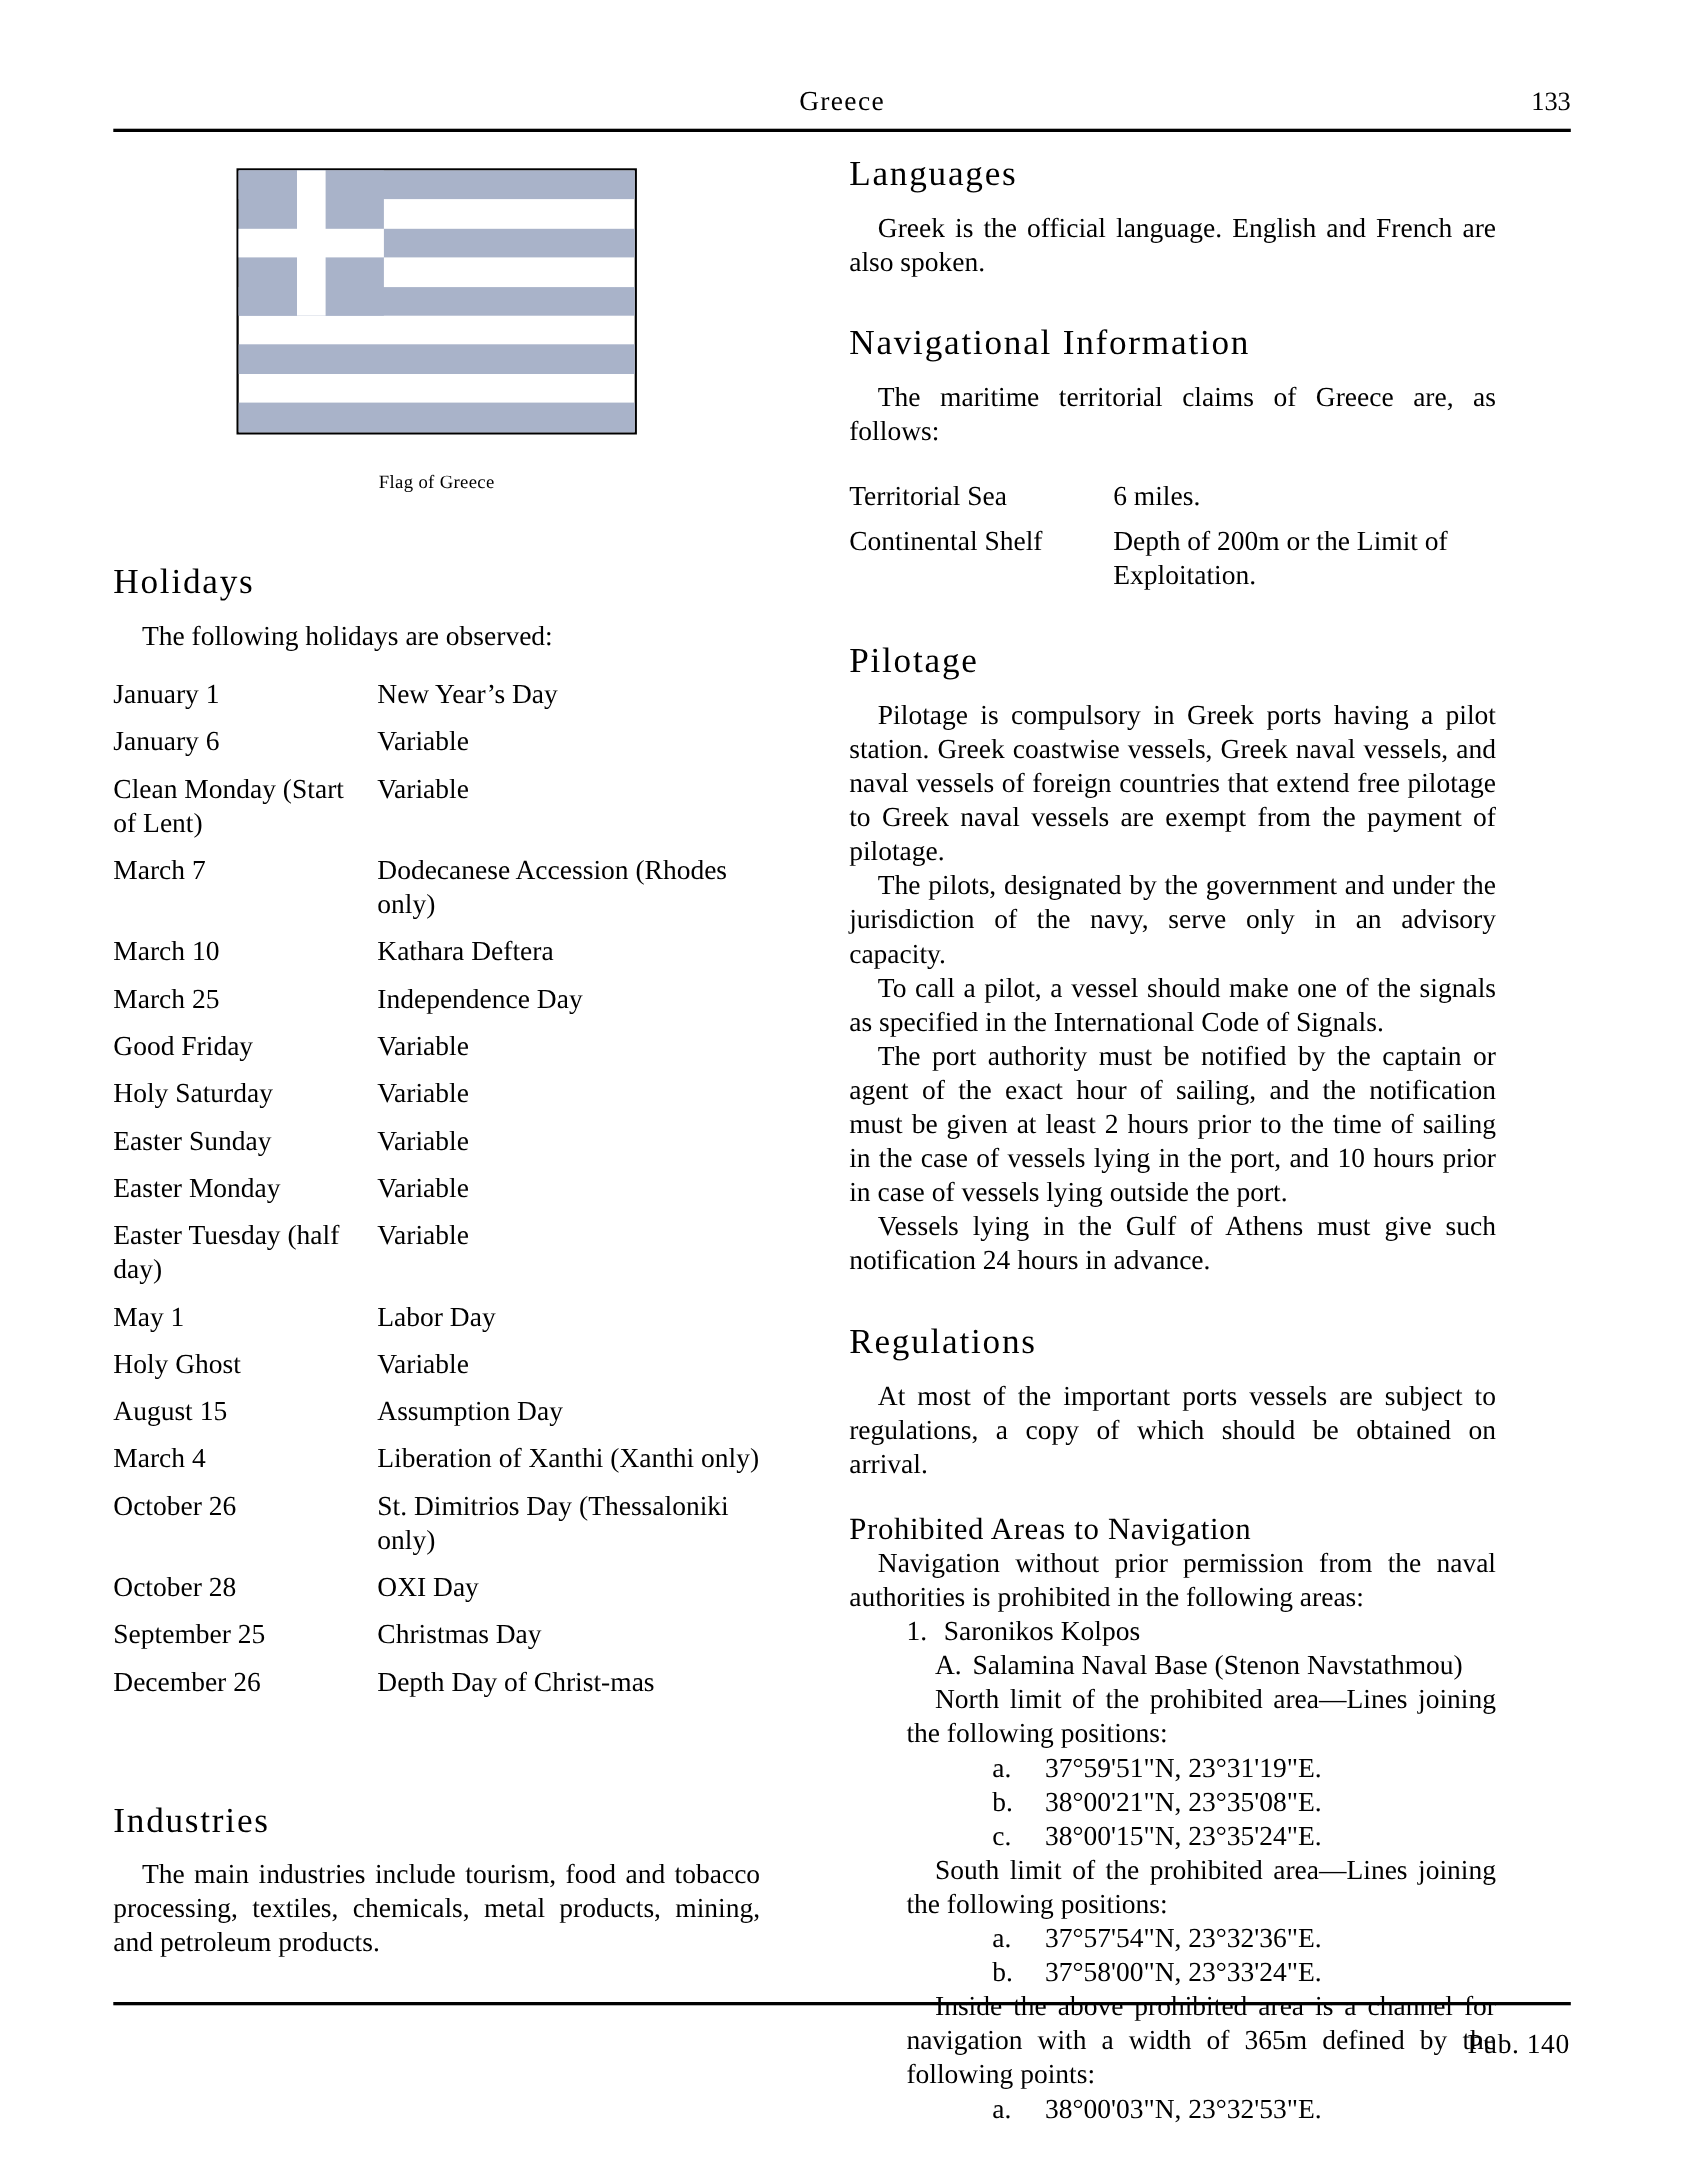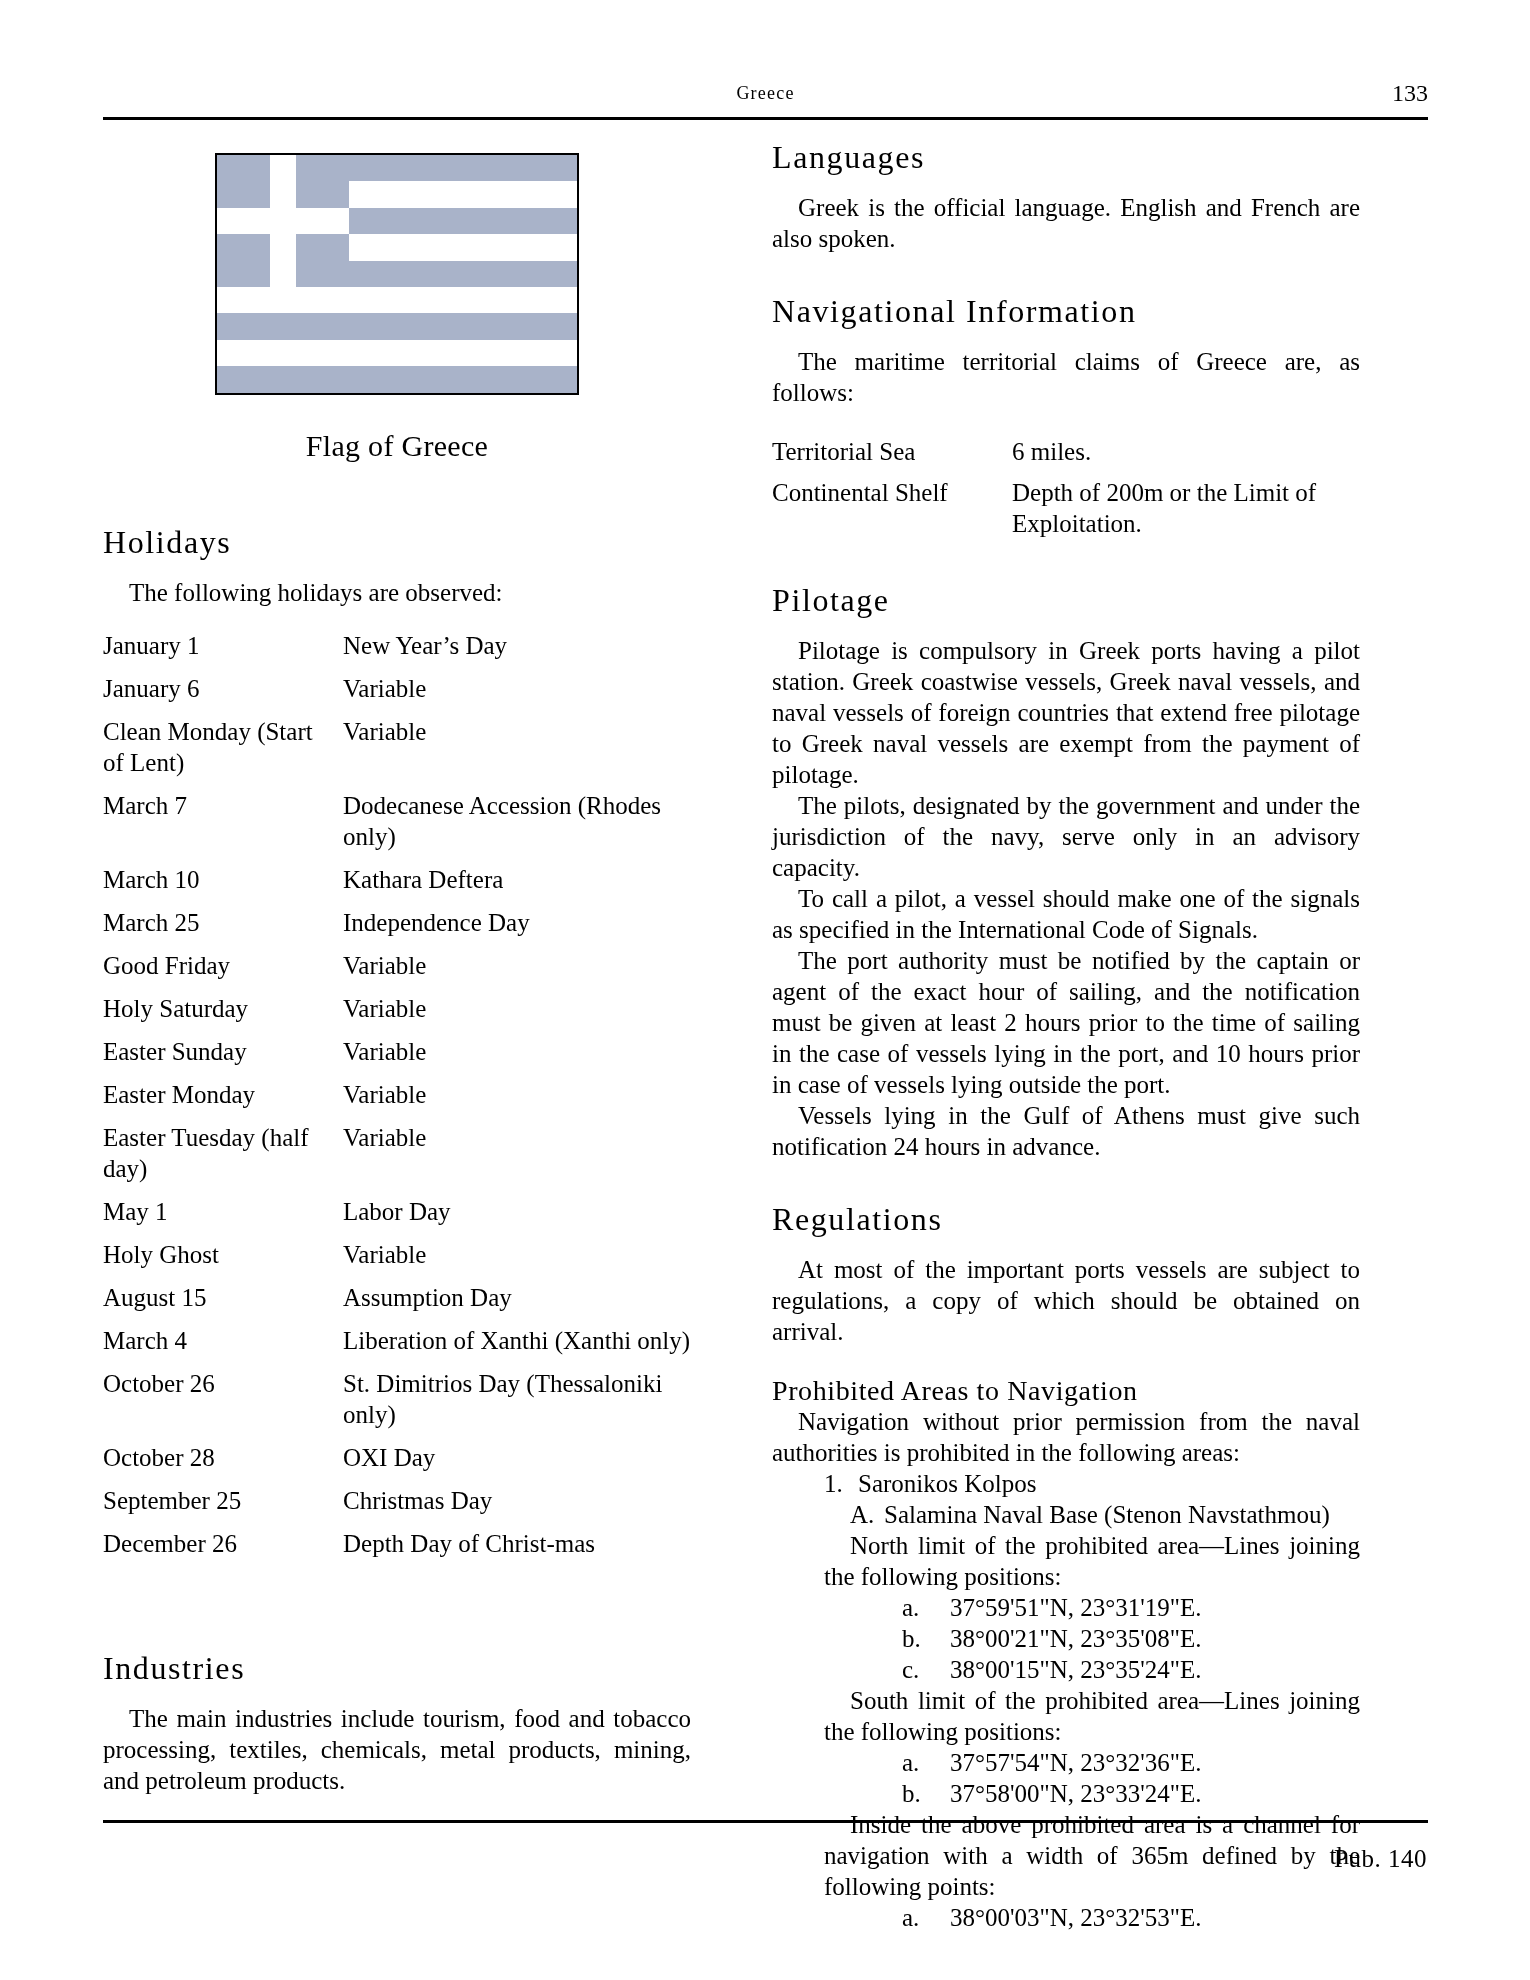--- a/index.html
+++ b/index.html
@@ -27,21 +27,21 @@
     top: 78px;
     width: 1325px;
     height: 34px;
   }
   .runhead-title {
     position: absolute;
     left: 0;
     top: 0;
     width: 100%;
     text-align: center;
-    font-size: 18px;
+    font-size: 25px;
     letter-spacing: 1.2px;
     line-height: 30px;
   }
   .runhead-page {
     position: absolute;
     right: 0;
     top: 0;
     font-size: 24px;
     line-height: 30px;
   }
@@ -118,21 +118,21 @@
   .cross-h {
     position: absolute;
     left: 0;
     top: 53px;
     width: 132px;
     height: 26.4px;
     background: #ffffff;
   }
   .flag-caption {
     text-align: center;
-    font-size: 30px;
+    font-size: 17px;
     margin-top: 34px;
     letter-spacing: 0.3px;
   }
 
   
   h2.sec {
     font-size: 32px;
     font-weight: normal;
     letter-spacing: 1.6px;
     margin: 0;

